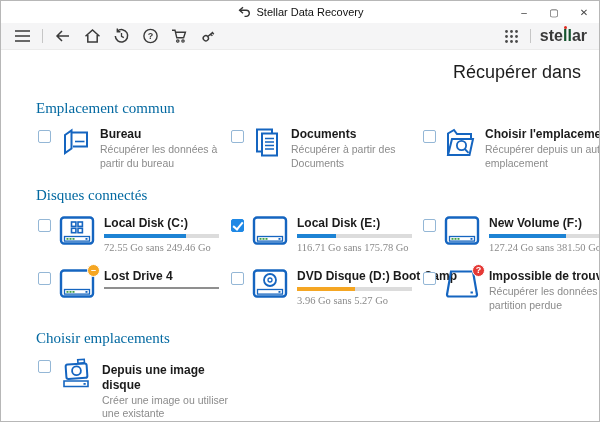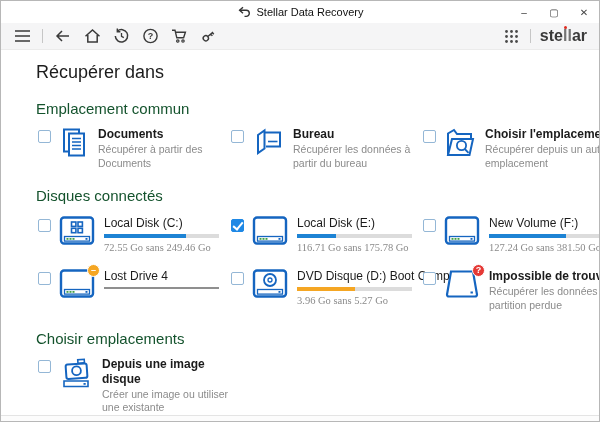--- a/index.html
+++ b/index.html
@@ -13,44 +13,44 @@
   .win-controls { position:absolute; right:0; top:0; height:22px; display:flex; }
   .win-btn { width:30px; height:22px; display:flex; align-items:center; justify-content:center; font-size:10px; color:#444; cursor:default; }
 
   
   .toolbar { height:27px; background:#f5f5f6; border-bottom:1px solid #ebebeb; display:flex; align-items:center; padding:0 12px; flex:0 0 auto; }
   .tb-left { display:flex; align-items:center; gap:11px; }
   .tb-right { margin-left:auto; display:flex; align-items:center; gap:9px; }
   .tb-icon { display:flex; align-items:center; justify-content:center; width:18px; height:18px; }
   .tb-sep { width:1px; height:14px; background:#c6c6c6; }
   .logo { font-size:16px; font-weight:bold; letter-spacing:0; color:#3a3a3a; }
-  .logo .accent { color:#737373; position:relative; }
+  .logo .accent { color:#14532d; position:relative; }
   .logo .accent::before { content:""; position:absolute; top:-1px; left:1px; width:3px; height:3px; background:#e02b20; border-radius:50%; }
 
   
   .content { flex:1 1 auto; background:#fff; padding:0 18px 0 35px; }
-  .page-title { text-align:left; font-size:18px; color:#1c1c1c; margin-top:12px; }
-  .section-title { font-size:15px; color:#14532d; margin-top:17px; }
+  .page-title { text-align:right; font-size:18px; color:#1c1c1c; margin-top:12px; }
+  .section-title { font-size:15px; color:#0369a1; margin-top:17px;font-family:Liberation Serif, serif; }
   .row3 { display:grid; grid-template-columns:193px 192px 1fr; margin-top:10px; }
 
   .citem { display:flex; align-items:flex-start; cursor:pointer; }
   .cb { width:13px; height:13px; border:1px solid #94b7d6; border-radius:2px; background:#fff; margin:3px 8px 0 2px; flex:0 0 auto; position:relative; }
   .cb.checked { background:#1e88e5; border-color:#1e88e5; }
   .cb.checked::after { content:""; position:absolute; left:3px; top:0px; width:4px; height:8px; border:solid #fff; border-width:0 2px 2px 0; transform:rotate(40deg); }
   .icn { position:relative; flex:0 0 auto; margin-right:9px; line-height:0; }
   .badge { position:absolute; top:-5px; right:-5px; width:13px; height:13px; border-radius:50%; color:#fff; font-size:9px; font-weight:bold; display:flex; align-items:center; justify-content:center; border:1.5px solid #fff; line-height:1; }
   .badge.warn { background:#f5a623; }
   .badge.err { background:#e53935; }
 
   .ci-text { width:162px; }
   .ci-title { font-size:12px; font-weight:bold; color:#1b1b1b; line-height:1.25; }
   .ci-desc { font-size:10.5px; color:#8b8b8b; line-height:1.3; margin-top:1px; }
 
   .drv-text { width:118px; }
-  .drv-title { font-size:12px; font-weight:normal; color:#1b1b1b; white-space:nowrap; }
+  .drv-title { font-size:12px; font-weight:bold; color:#1b1b1b; white-space:nowrap; }
   .bar-track { width:115px; height:4px; background:#dcdcdc; margin:4px 0 4px 0; }
   .bar-fill { height:100%; }
   .bar-track.thin { height:2px; background:transparent; }
   .bar-track.thin .bar-fill { height:2px; }
   .drv-size { font-size:10.5px; color:#8a8a8a; white-space:nowrap;font-family:Liberation Serif, serif; }
 
   
   .footer { height:37px; flex:0 0 auto; background:#fcfcfc; border-top:1px solid #e4e4e4; display:flex; align-items:center; padding:0 16px 0 30px; }
   .scan-btn { margin-left:auto; width:88px; height:26px; background:#1673d2; color:#fff; border:none; font-size:12px; font-family:"Liberation Sans", sans-serif; border-radius:2px; cursor:pointer; }
 
@@ -148,43 +148,43 @@
   </div>
 
   <div class="content">
     <div class="page-title">Récupérer dans</div>
 
     <div class="section-title">Emplacement commun</div>
     <div class="row3">
       <div class="citem">
         <span class="cb"></span>
         <span class="icn">
+          <svg width="32" height="32" viewBox="0 0 32 32">
+              <path d="M6 8 L12.5 3.5 V21.5 L6 26 Z" fill="none" stroke="#1565c0" stroke-width="2"></path>
+              <path d="M12.5 5.5 H28 V19.5 H14" fill="none" stroke="#1565c0" stroke-width="2"></path>
+              <path d="M16 14.5 H25.5" stroke="#1565c0" stroke-width="1.6"></path>
+            </svg>
+        </span>
+        <div class="ci-text">
+          <div class="ci-title">Bureau</div>
+          <div class="ci-desc">Récupérer les données à partir du bureau</div>
+        </div>
+      </div>
+      <div class="citem">
+        <span class="cb"></span>
+        <span class="icn">
           <svg width="30" height="32" viewBox="0 0 30 32">
               <rect x="5" y="2.5" width="15" height="22" fill="#fff" stroke="#1565c0" stroke-width="2"></rect>
               <rect x="10" y="6.5" width="15" height="22" fill="#fff" stroke="#1565c0" stroke-width="2"></rect>
               <path d="M13 11.5 H22 M13 15 H22 M13 18.5 H22 M13 22 H22" stroke="#1565c0" stroke-width="1.4"></path>
             </svg>
         </span>
         <div class="ci-text">
           <div class="ci-title">Documents</div>
           <div class="ci-desc">Récupérer à partir des Documents</div>
-        </div>
-      </div>
-      <div class="citem">
-        <span class="cb"></span>
-        <span class="icn">
-          <svg width="32" height="32" viewBox="0 0 32 32">
-              <path d="M6 8 L12.5 3.5 V21.5 L6 26 Z" fill="none" stroke="#1565c0" stroke-width="2"></path>
-              <path d="M12.5 5.5 H28 V19.5 H14" fill="none" stroke="#1565c0" stroke-width="2"></path>
-              <path d="M16 14.5 H25.5" stroke="#1565c0" stroke-width="1.6"></path>
-            </svg>
-        </span>
-        <div class="ci-text">
-          <div class="ci-title">Bureau</div>
-          <div class="ci-desc">Récupérer les données à partir du bureau</div>
         </div>
       </div>
       <div class="citem">
         <span class="cb"></span>
         <span class="icn">
           <svg width="32" height="32" viewBox="0 0 32 32">
               <path d="M4 28 V6.5 L10 3 L13 7 H27 V12" fill="none" stroke="#1565c0" stroke-width="2"></path>
               <path d="M4 28 L8 12 H29 L25.5 28 Z" fill="none" stroke="#1565c0" stroke-width="2"></path>
               <circle cx="17.5" cy="18.5" r="4.6" fill="#fff" stroke="#1565c0" stroke-width="1.8"></circle>
               <path d="M20.8 22 L24.5 25.8" stroke="#1565c0" stroke-width="1.8"></path>
@@ -335,21 +335,21 @@
         <span class="cb"></span>
         <span class="icn">
           <svg width="34" height="32" viewBox="0 0 34 32">
               <rect x="7" y="7" width="21" height="14.5" rx="2" fill="none" stroke="#1565c0" stroke-width="2" transform="rotate(-4 17 14)"></rect>
               <circle cx="17.5" cy="13.8" r="4.4" fill="none" stroke="#1565c0" stroke-width="1.8" transform="rotate(-4 17 14)"></circle>
               <rect x="19.5" y="3" width="6.5" height="3.4" fill="none" stroke="#1565c0" stroke-width="1.6" transform="rotate(-4 17 14)"></rect>
               <path d="M5 24 H29 V29.5 H5 Z" fill="none" stroke="#1565c0" stroke-width="1.6"></path>
               <rect x="24.5" y="26" width="2.2" height="1.8" fill="#1565c0"></rect>
             </svg>
         </span>
-        <div class="ci-text" style="width:152px;">
+        <div class="ci-text" style="width:152px;margin-top:6px;">
           <div class="ci-title">Depuis une image disque</div>
           <div class="ci-desc">Créer une image ou utiliser une existante</div>
         </div>
       </div>
     </div>
   </div>
 
   <div class="footer">
 
     <button class="scan-btn">Analyser</button>

